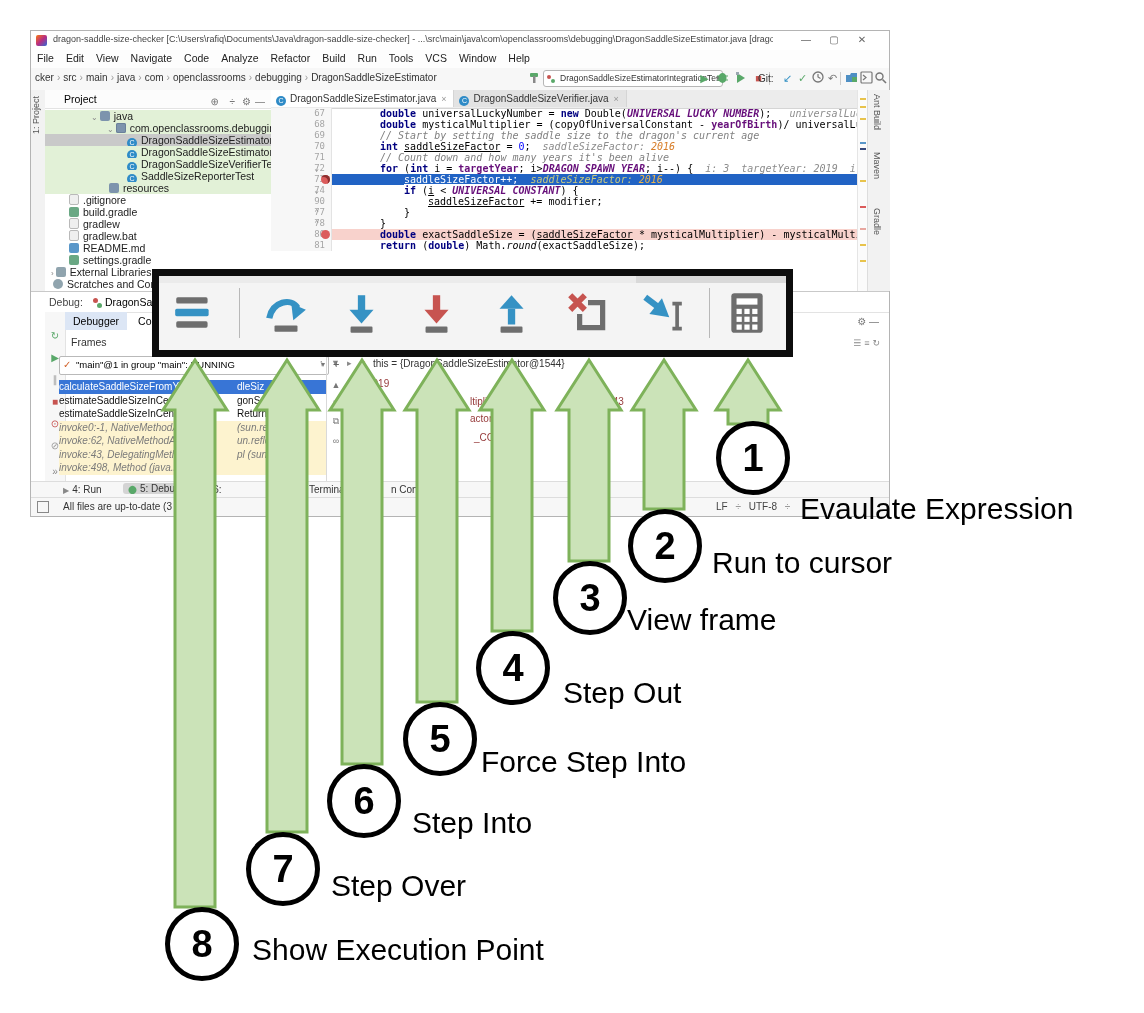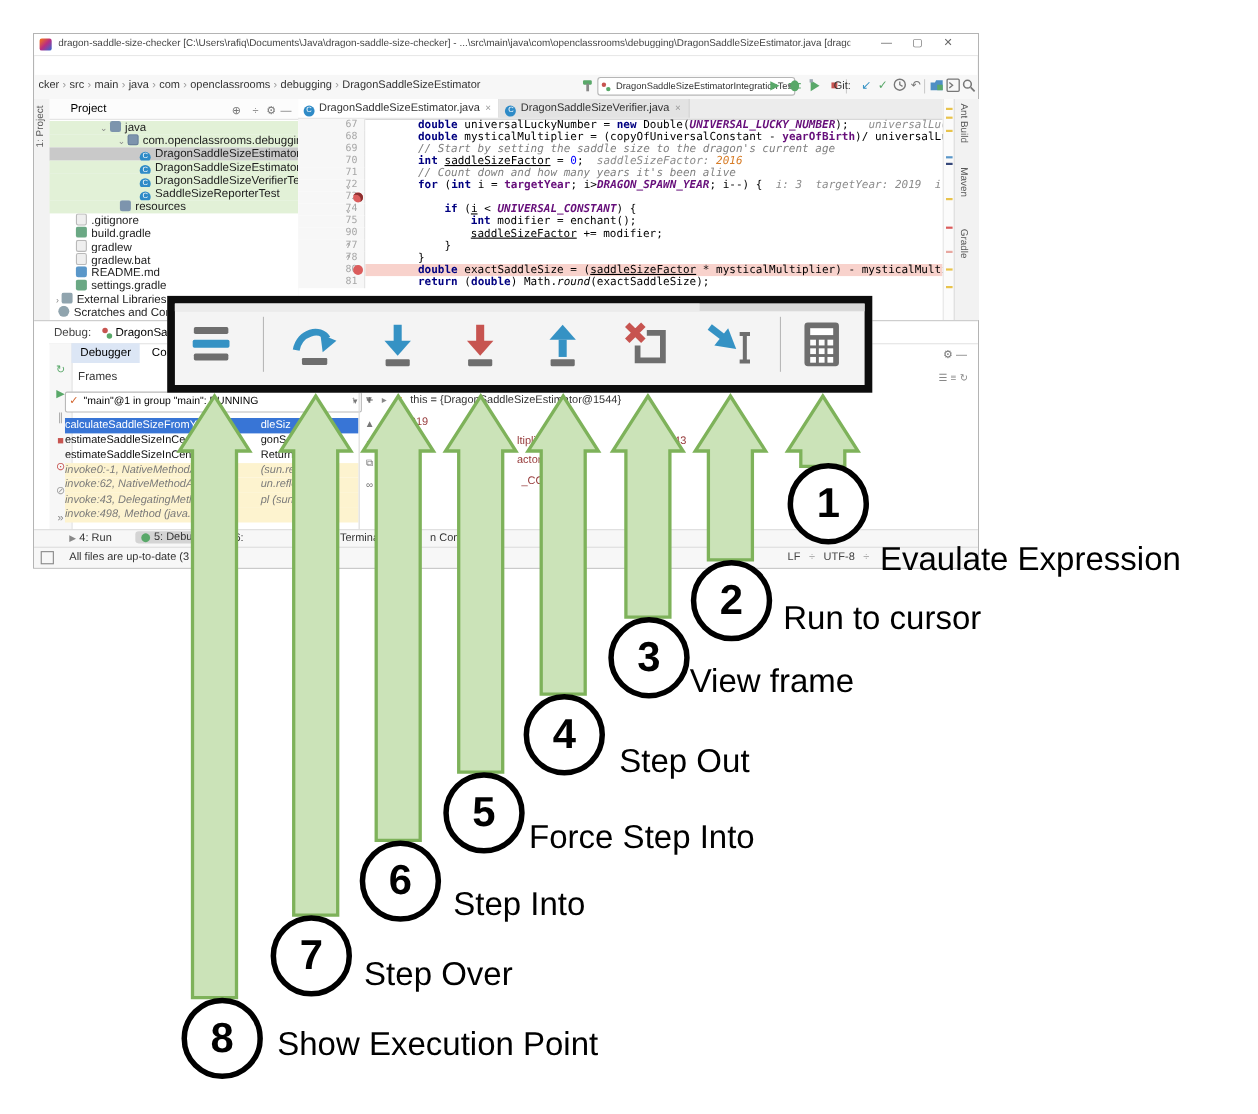--- a/index.html
+++ b/index.html
@@ -163,20 +163,23 @@
   <div class="ide">
 
     <div class="titlebar">
       <span class="appicon"></span>
       <span class="ttext">dragon-saddle-size-checker [C:\Users\rafiq\Documents\Java\dragon-saddle-size-checker] - ...\src\main\java\com\openclassrooms\debugging\DragonSaddleSizeEstimator.java [dragon-saddle-size-checker.main]...</span>
       <span class="winbtn wb-min">—</span>
       <span class="winbtn wb-max">▢</span>
       <span class="winbtn wb-close">✕</span>
     </div>
 
+    <div class="menubar">
+      
+    <span class="mi">File</span><span class="mi">Edit</span><span class="mi">View</span><span class="mi">Navigate</span><span class="mi">Code</span><span class="mi">Analyze</span><span class="mi">Refactor</span><span class="mi">Build</span><span class="mi">Run</span><span class="mi">Tools</span><span class="mi">VCS</span><span class="mi">Window</span><span class="mi">Help</span></div>
 
     <div class="toolbar">
       <span class="bc">
         
       <span class="bc-item">cker</span><span class="bc-item">src</span><span class="bc-item">main</span><span class="bc-item">java</span><span class="bc-item">com</span><span class="bc-item">openclassrooms</span><span class="bc-item">debugging</span><span class="bc-item">DragonSaddleSizeEstimator</span></span>
       <span class="tbico" style="left:496px">
         <svg width="13" height="13">
             <rect x="2" y="2" width="8" height="4" rx="1" fill="#59a869"></rect>
             <rect x="5" y="5" width="2.5" height="7" fill="#888"></rect>
           </svg>
@@ -353,36 +356,29 @@
               <span class="bpdot"></span>
             </span>
             <span class="code"><span class="seg k">for </span><span class="seg p">(</span><span class="seg k">int </span><span class="seg p">i = </span><span class="seg f">targetYear</span><span class="seg p">; i&gt;</span><span class="seg s">DRAGON_SPAWN_YEAR</span><span class="seg p">; i--) {  </span><span class="seg h">i: 3  targetYear: 2019  i: 3</span></span>
           </div>
           <div class="line ind12 exec">
             <span class="gut">
               <span class="lnum">73</span>
               <span class="fold"></span>
               <span class="bpdot bp-exec"></span>
             </span>
+            <span class="code"><span class="seg u">saddleSizeFactor</span><span class="seg p">++;  </span><span class="seg h">saddleSizeFactor: </span><span class="seg hv">2016</span></span>
           </div>
           <div class="line ind12">
             <span class="gut">
               <span class="lnum">74</span>
               <span class="fold">⌄</span>
               <span class="bpdot"></span>
             </span>
             <span class="code"><span class="seg k">if </span><span class="seg p">(</span><span class="seg u">i</span><span class="seg p"> &lt; </span><span class="seg s">UNIVERSAL_CONSTANT</span><span class="seg p">) {</span></span>
-          </div>
-          <div class="line ind16">
-            <span class="gut">
-              <span class="lnum">75</span>
-              <span class="fold"></span>
-              <span class="bpdot"></span>
-            </span>
-            <span class="code"><span class="seg k">int </span><span class="seg p">modifier = enchant();</span></span>
           </div>
           <div class="line ind16">
             <span class="gut">
               <span class="lnum">90</span>
               <span class="fold"></span>
               <span class="bpdot"></span>
             </span>
             <span class="code"><span class="seg u">saddleSizeFactor</span><span class="seg p"> += modifier;</span></span>
           </div>
           <div class="line ind12">

